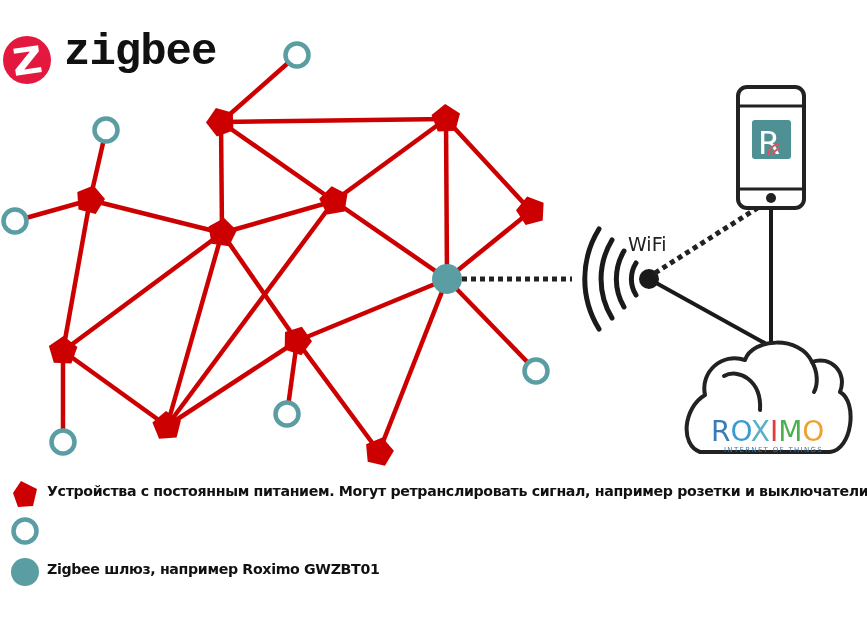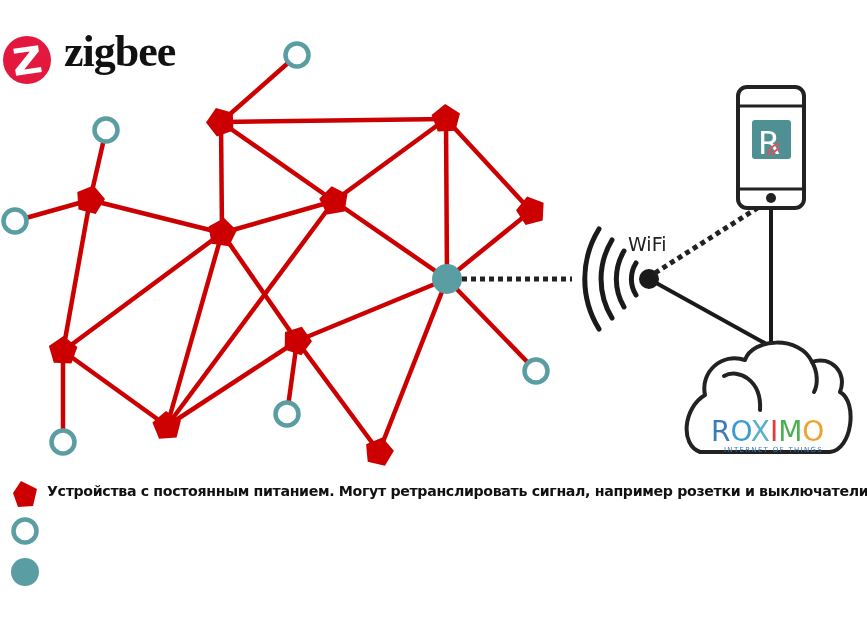--- a/index.html
+++ b/index.html
@@ -1,18 +1,18 @@
 <!DOCTYPE html>
 <html><head>
 <meta charset="utf-8">
 <style>
   html, body { margin: 0; padding: 0; background: #ffffff; }
   body { width: 867px; height: 624px; position: relative; overflow: hidden; font-family: "DejaVu Sans", sans-serif; }
   #diagram { position: absolute; left: 0; top: 0; }
-  .logo-text { position: absolute; left: 64px; top: 30px; font-family: Liberation Serif, serif; font-weight: bold; font-size: 44px; letter-spacing: -1px; color: #111; line-height: 1; }
+  .logo-text { position: absolute; left: 64px; top: 30px; font-family: Liberation Mono, monospace; font-weight: bold; font-size: 44px; letter-spacing: -1px; color: #111; line-height: 1; }
   .legend { position: absolute; left: 0; top: 476px; width: 867px; }
   .legend-row { position: absolute; left: 0; height: 30px; width: 867px; display: flex; align-items: center; }
   .legend-text { position: absolute; left: 47px; font-family: "DejaVu Sans", sans-serif; font-weight: bold; font-size: 14.2px; color: #111; white-space: nowrap; letter-spacing: -0.35px; }
   .legend-icon { position: absolute; left: 10px; }
   .wifi-label { font-family: "DejaVu Sans", sans-serif; font-size: 19px; fill: #222; }
   .roximo-letter { font-family: "DejaVu Sans", sans-serif; font-size: 28px; font-weight: normal; }
   .roximo-sub { font-family: "DejaVu Sans", sans-serif; font-size: 7px; fill: #3a7bb5; letter-spacing: 1.3px; }
 </style>
 </head>
 <body>
@@ -129,14 +129,15 @@
   </div>
   <div class="legend-row" style="top:39px;">
     <svg class="legend-icon" width="30" height="30" viewBox="0 0 30 30" style="top:1px;">
       <circle cx="15" cy="15" r="11.5" fill="#ffffff" stroke="#5a9ea3" stroke-width="4.5"></circle>
     </svg>
   </div>
   <div class="legend-row" style="top:80px;">
     <svg class="legend-icon" width="30" height="30" viewBox="0 0 30 30" style="top:1px;">
       <circle cx="15" cy="15" r="14" fill="#5a9ea3"></circle>
     </svg>
+    <span class="legend-text" style="top:5px;">Zigbee шлюз, например Roximo GWZBT01</span>
   </div>
 </div>
 
 </body></html>

